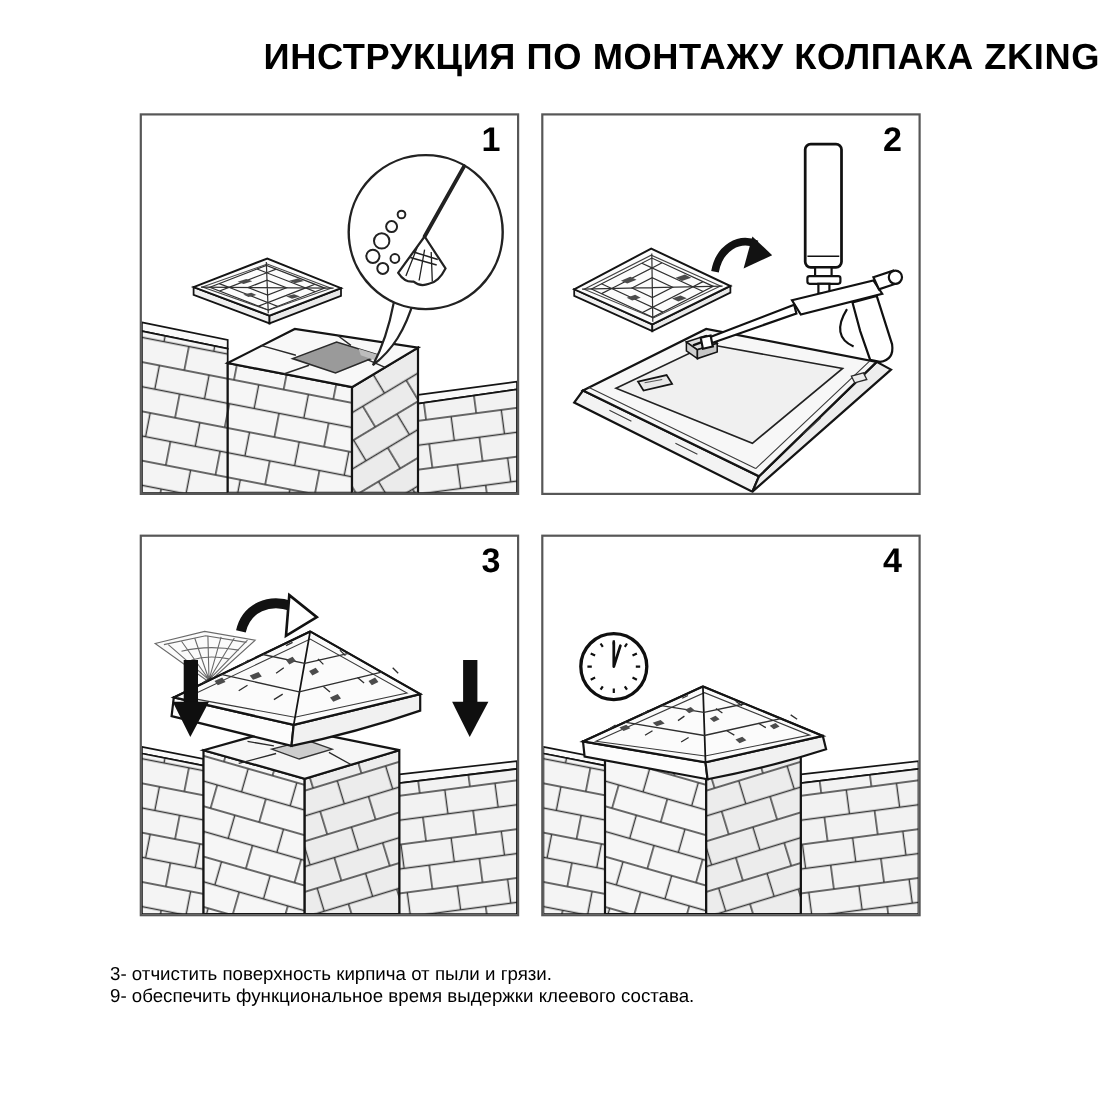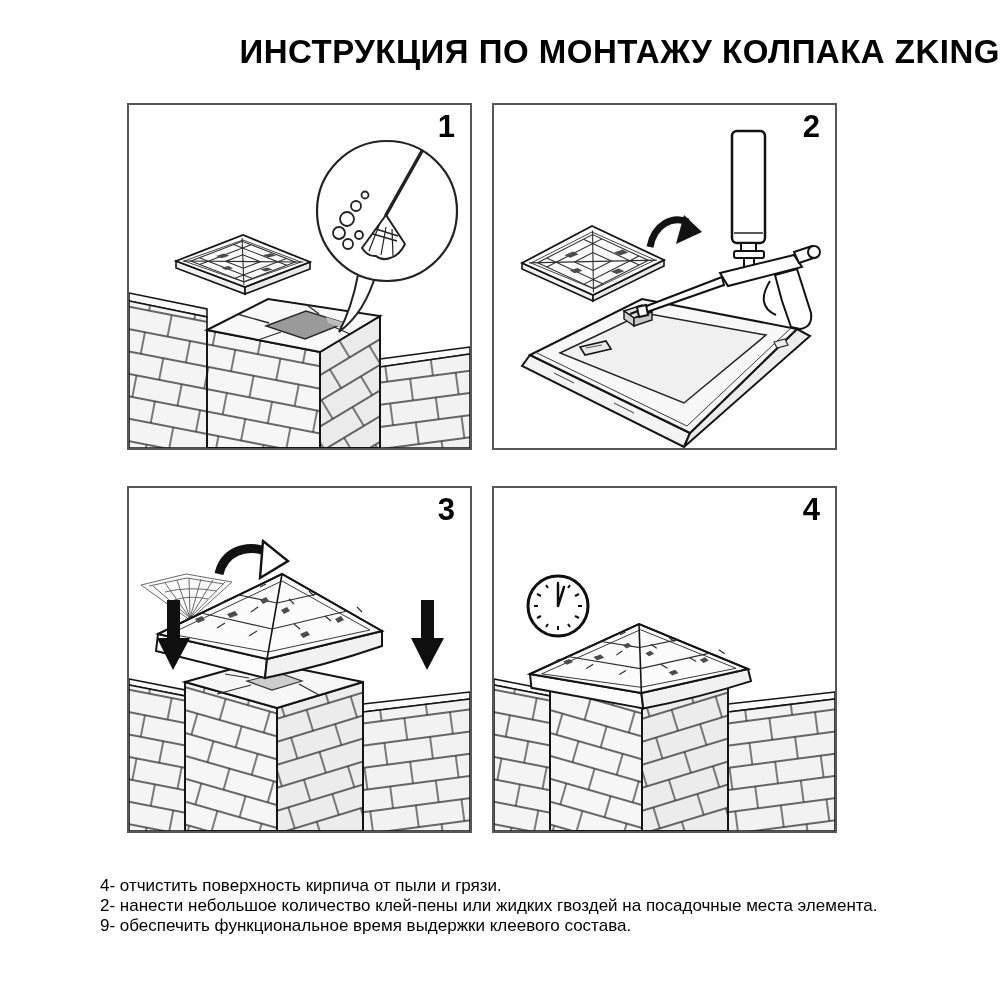--- a/index.html
+++ b/index.html
@@ -248,16 +248,15 @@
     <g>
       <circle cx="64" cy="118" r="30" fill="#fff" stroke="#0f0f0f" stroke-width="3"></circle>
       <path d="M64,94 L64,98 M76,97 L74,100 M85,106 L81,108 M88,118 L84,118 M85,130 L81,128 M76,139 L74,136 M64,142 L64,138 M52,139 L54,136 M43,130 L47,128 M40,118 L44,118 M43,106 L47,108 M52,97 L54,100" stroke="#0f0f0f" stroke-width="2" fill="none"></path>
       <path d="M64,118 L64,96 M64,118 L70,99" stroke="#0f0f0f" stroke-width="2.5" fill="none" stroke-linecap="round"></path>
     </g>
   </svg>
   <div class="num">4</div>
 </section>
 
 <div class="instructions">
-  <div>4- отчистить поверхность кирпича от пыли и грязи.</div>
-  <div>2- нанести небольшое количество клей-пены или жидких гвоздей на посадочные места элемента.</div>
+  <div>3- отчистить поверхность кирпича от пыли и грязи.</div>
   <div>9- обеспечить функциональное время выдержки клеевого состава.</div>
 </div>
 
 </body></html>

